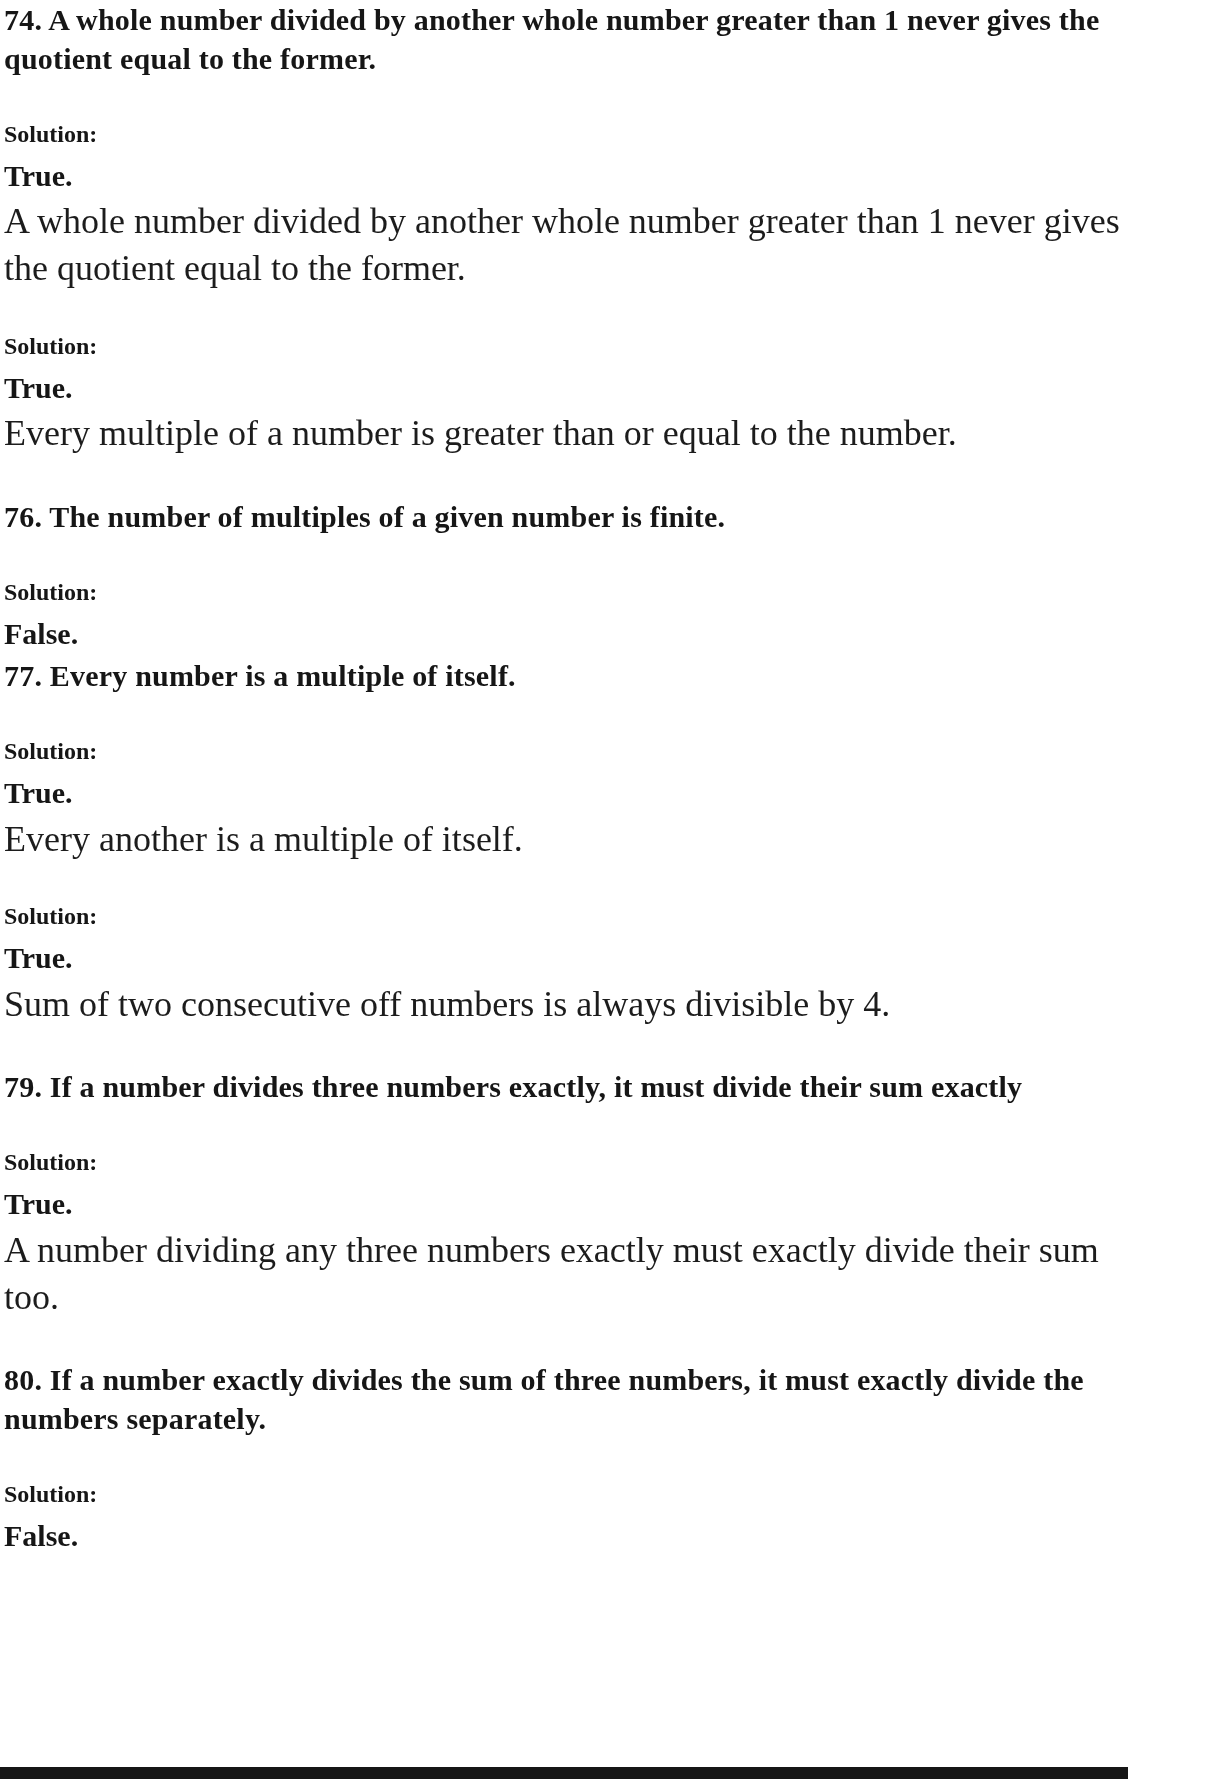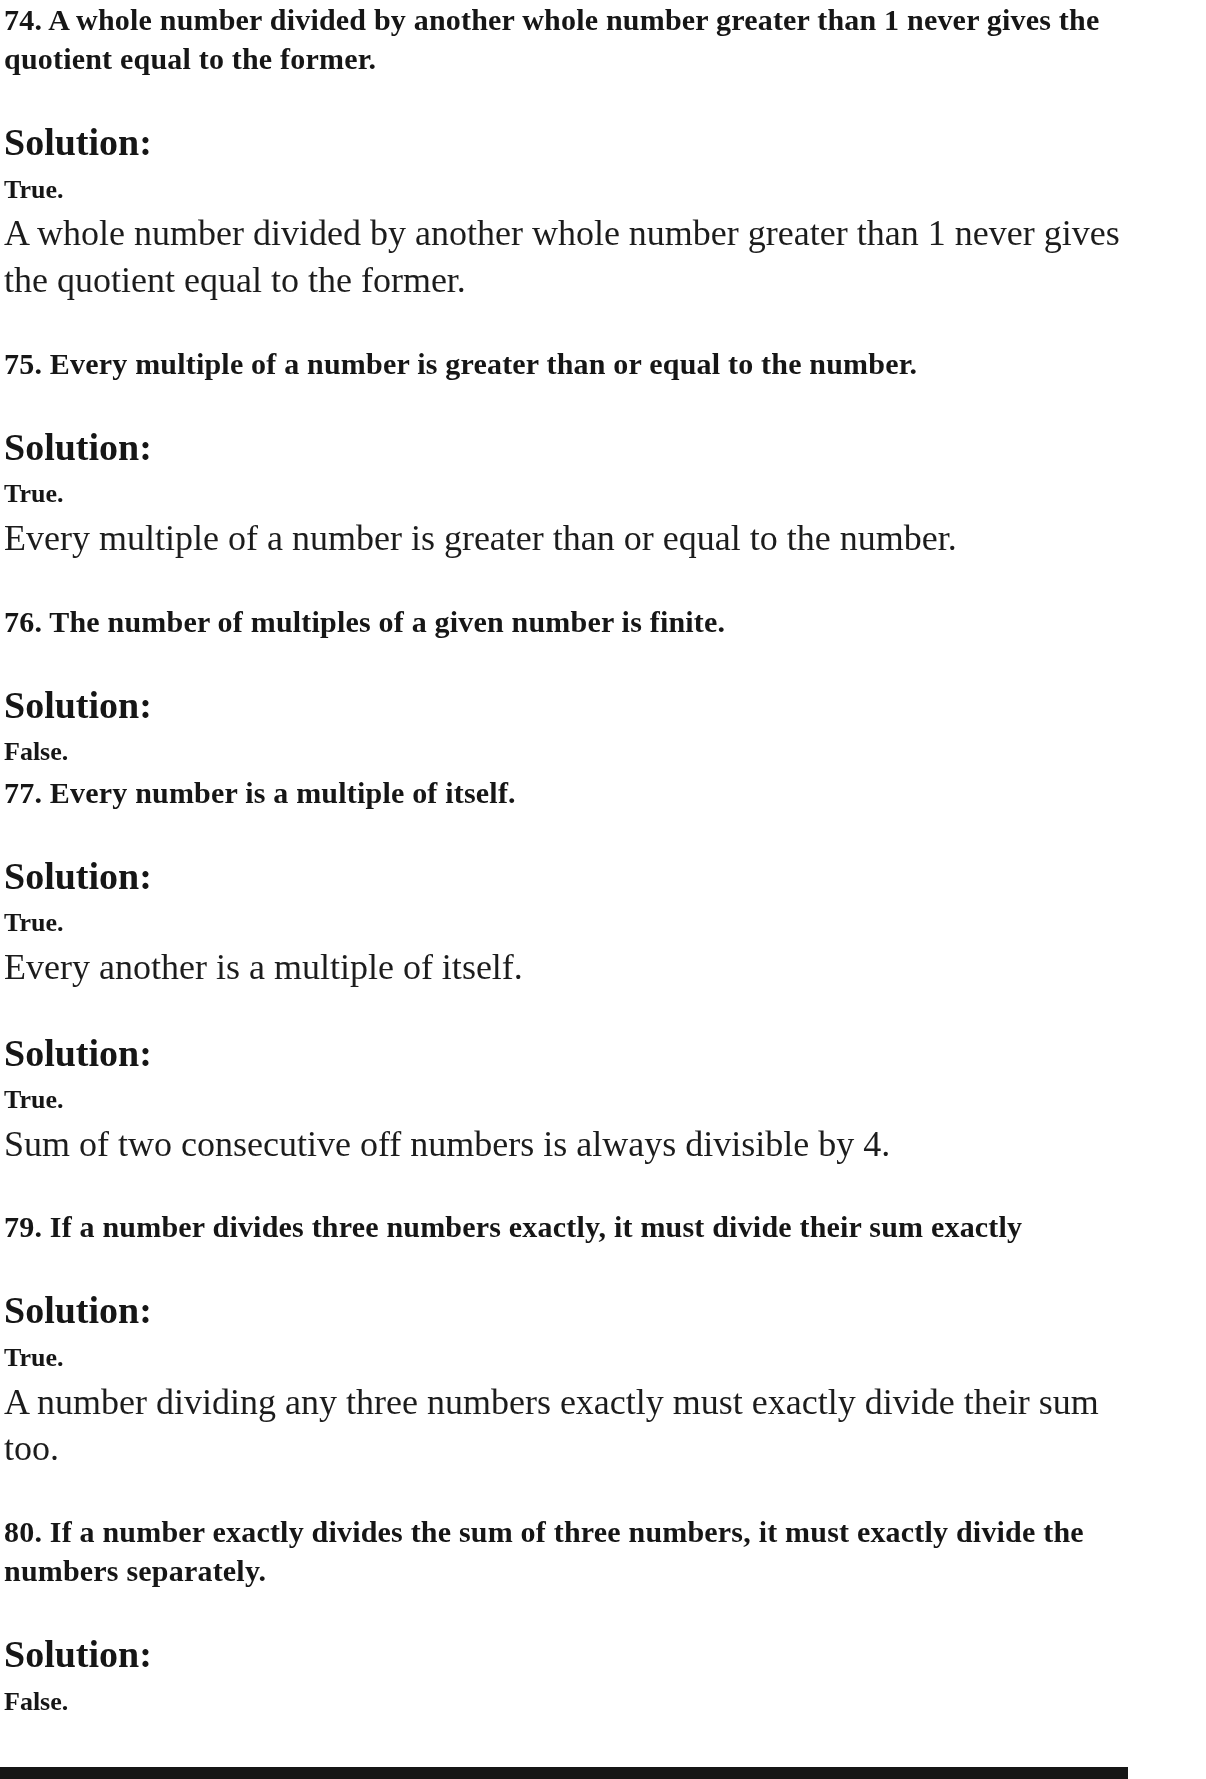--- a/index.html
+++ b/index.html
@@ -19,28 +19,28 @@
   .qa-item { margin: 0; }
   .question {
     font-size: 30px;
     font-weight: bold;
     line-height: 1.3;
     color: #161616;
     letter-spacing: 0.2px;
     margin: 0 0 42px 0;
   }
   .solution-label {
-    font-size: 38px;
+    font-size: 24px;
     font-weight: bold;
     line-height: 1.2;
     color: #161616;
     margin: 0 0 8px 0;
   }
   .answer {
-    font-size: 26px;
+    font-size: 30px;
     font-weight: bold;
     line-height: 1.25;
     color: #161616;
     margin: 0 0 4px 0;
   }
   .explanation {
     font-size: 36px;
     font-weight: normal;
     line-height: 1.3;
     color: #1c1c1c;
@@ -62,21 +62,20 @@
 <div class="page">
 
   <section class="qa-item">
     <h2 class="question">74. A whole number divided by another whole number greater than 1 never gives the quotient equal to the former.</h2>
     <h3 class="solution-label">Solution:</h3>
     <p class="answer">True.</p>
     <p class="explanation">A whole number divided by another whole number greater than 1 never gives the quotient equal to the former.</p>
   </section>
 
   <section class="qa-item">
-    <h2 class="question">75. Every multiple of a number is greater than or equal to the number.</h2>
     <h3 class="solution-label">Solution:</h3>
     <p class="answer">True.</p>
     <p class="explanation">Every multiple of a number is greater than or equal to the number.</p>
   </section>
 
   <section class="qa-item">
     <h2 class="question">76. The number of multiples of a given number is finite.</h2>
     <h3 class="solution-label">Solution:</h3>
     <p class="answer">False.</p>
   </section>

